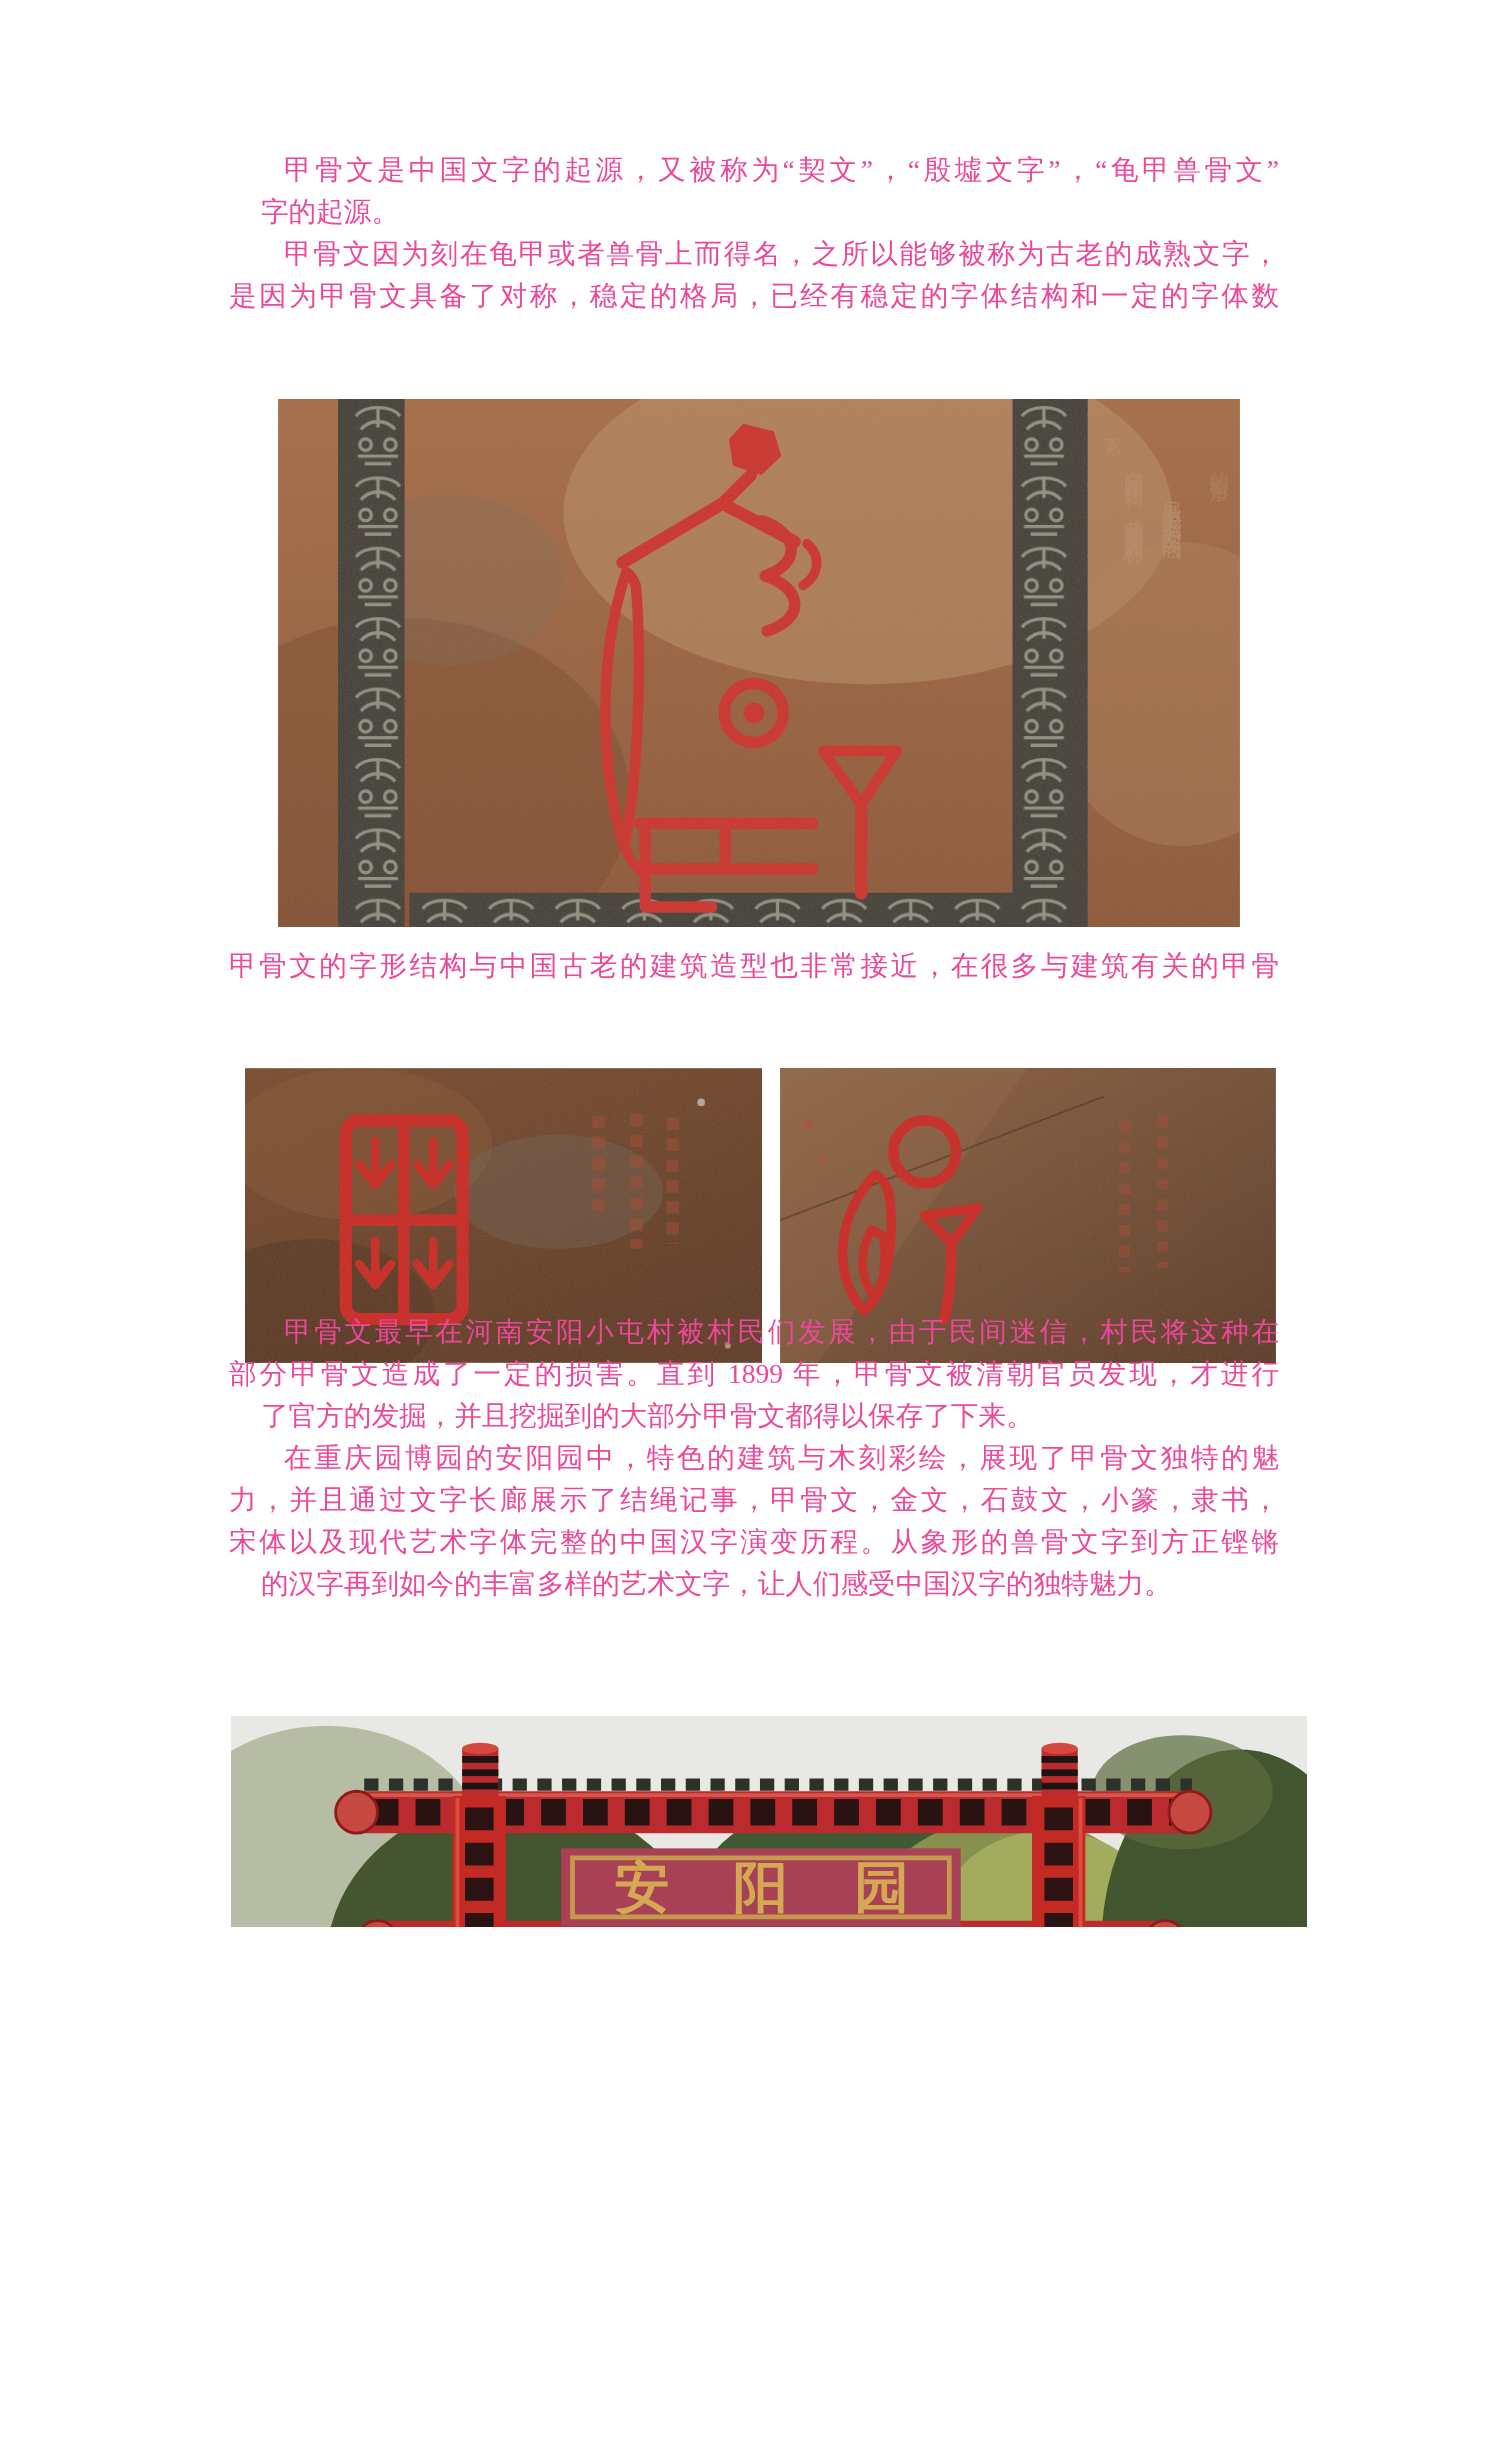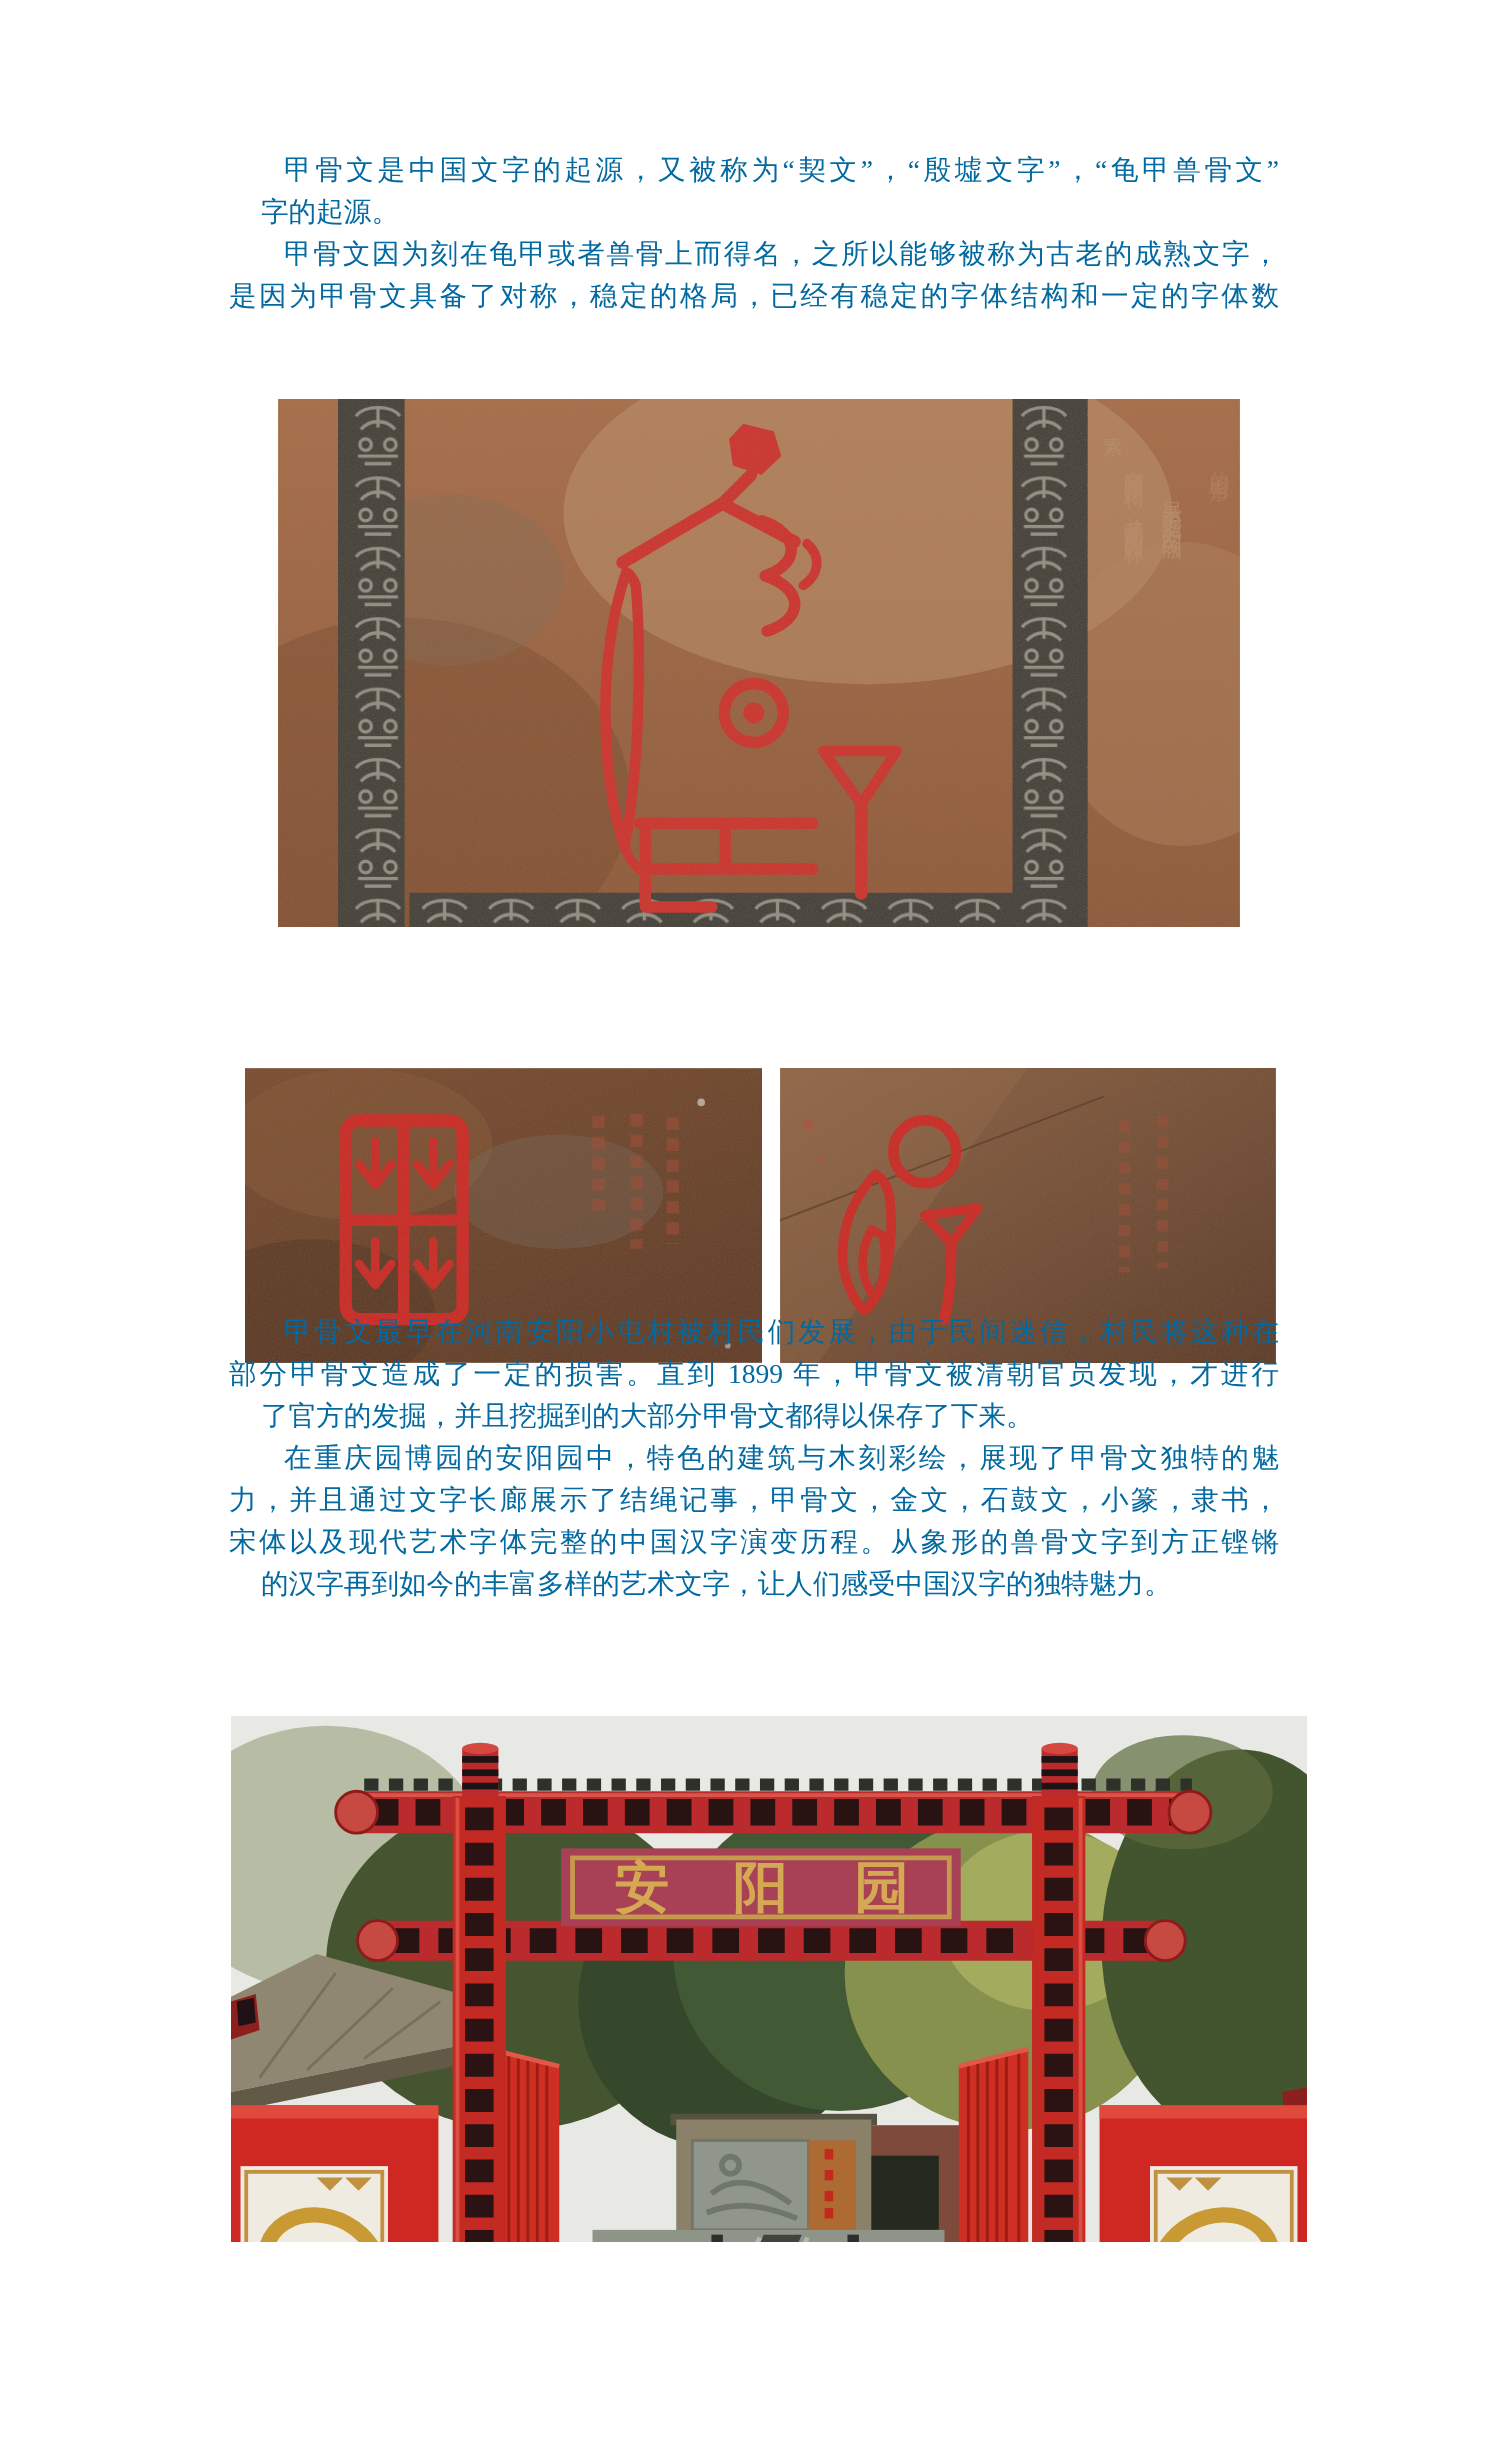--- a/index.html
+++ b/index.html
@@ -1,17 +1,17 @@
 <!DOCTYPE html>
 <html style="font-size:15px"><head>
 <meta charset="utf-8">
 <style>
   html,body{margin:0;padding:0;background:#ffffff;}
-  .page{position:relative;width:1509px;height:2242px;background:#fff;
-        font-family:"Liberation Serif","DejaVu Serif",serif;color:#0369a1;overflow:hidden;}
+  .page{position:relative;width:1509px;height:1927px;background:#fff;
+        font-family:"Liberation Serif","DejaVu Serif",serif;color:#ec4899;overflow:hidden;}
   .tg{position:absolute;left:229px;width:1050px;}
   .ln{font-size:27.6px;line-height:42px;height:42px;text-align:justify;text-align-last:justify;}
   .ln.last{text-align-last:left;margin-left:32px;}
   .ln.first{text-indent:55px;}
   .photo{position:absolute;display:block;}
 </style>
 </head>
 <body>
 
 <div class="page">
@@ -73,20 +73,21 @@
     <g fill="#c1926e" font-size="21" opacity="0.85" style="writing-mode:vertical-rl;letter-spacing:4px;">
       <text x="878" y="22">素</text>
       <text x="900" y="58">空间布局结构，并赋予实质的园林</text>
       <text x="940" y="92">展示源远流长的文字内涵</text>
       <text x="990" y="60" opacity="0.5">的组合形</text>
     </g>
     <rect width="1011" height="555" filter="url(#grain)" opacity="0.45"></rect>
   </svg>
 
   <div class="tg" style="top:945px">
+    <div class="ln">甲骨文的字形结构与中国古老的建筑造型也非常接近，在很多与建筑有关的甲骨</div>
   </div>
 
   <svg class="photo" style="left:245px;top:1068px" width="517" height="295" viewBox="0 0 544 310">
     <defs>
       <linearGradient id="dbrown" x1="0" y1="0" x2="0.6" y2="1">
         <stop offset="0" stop-color="#734428"></stop>
           <stop offset="1" stop-color="#54311d"></stop>
       </linearGradient>
     </defs>
     <rect width="544" height="310" fill="url(#dbrown)"></rect>

